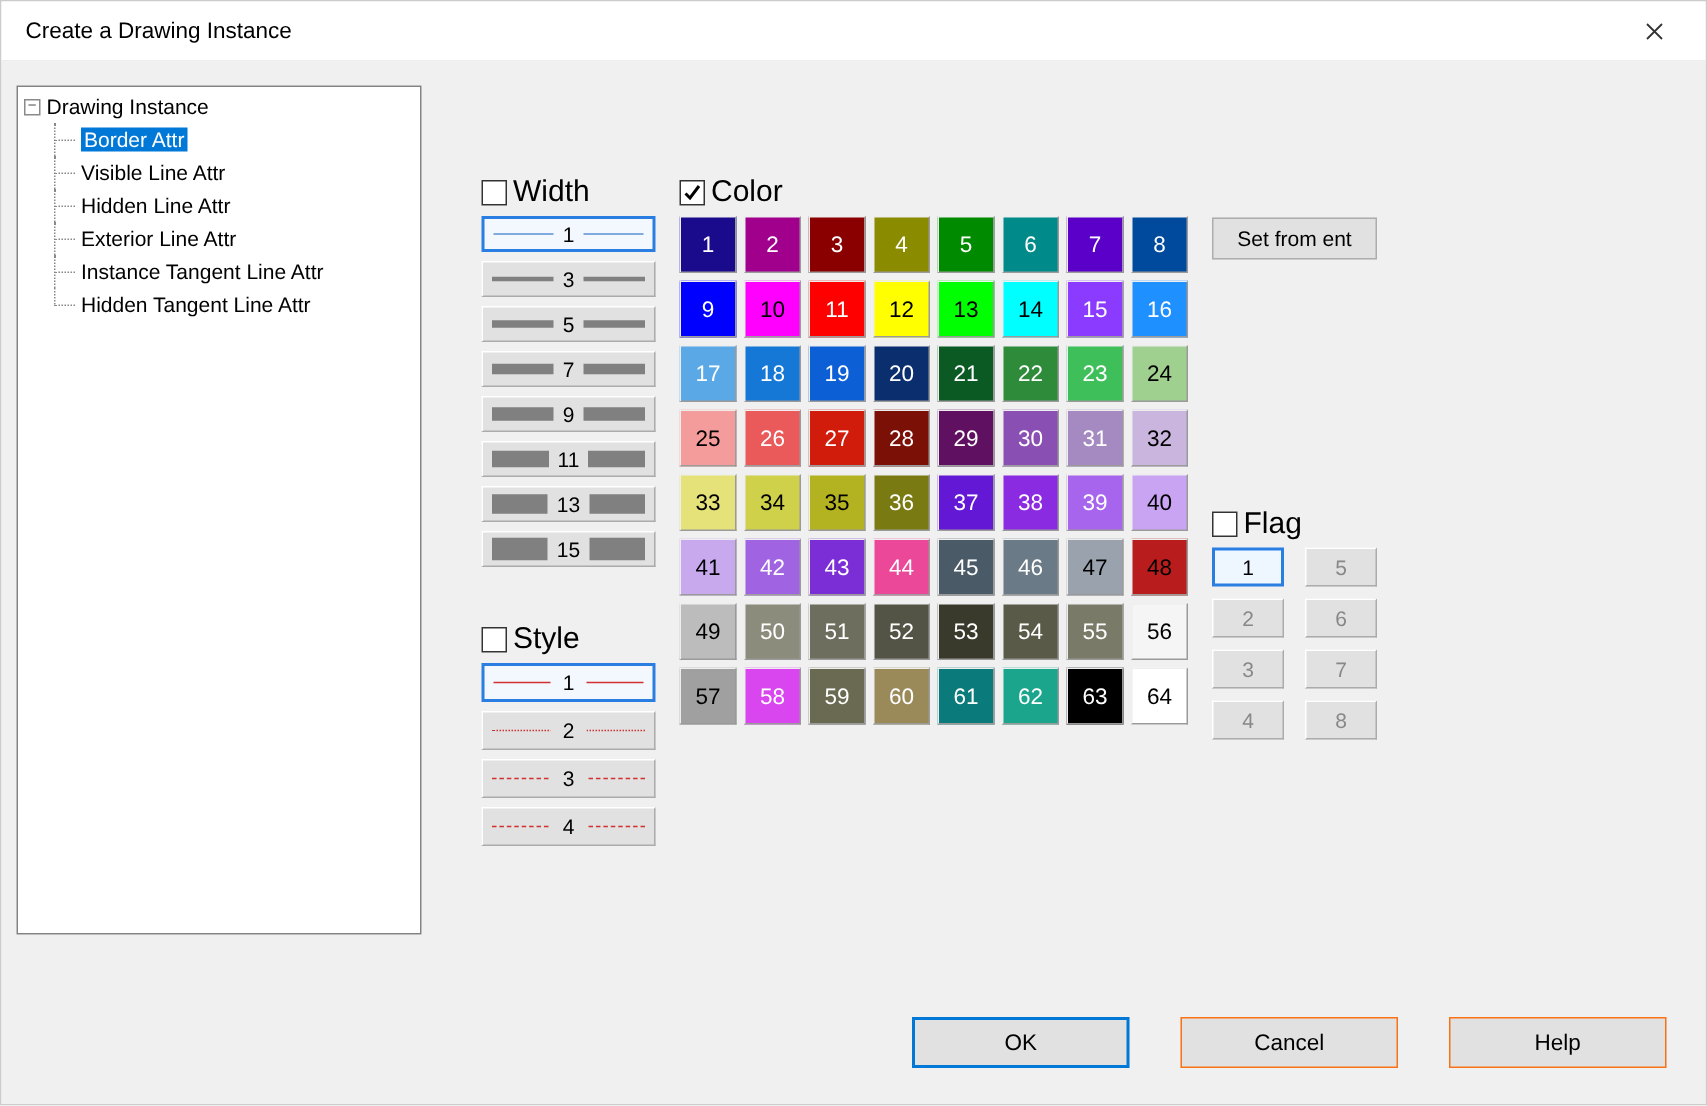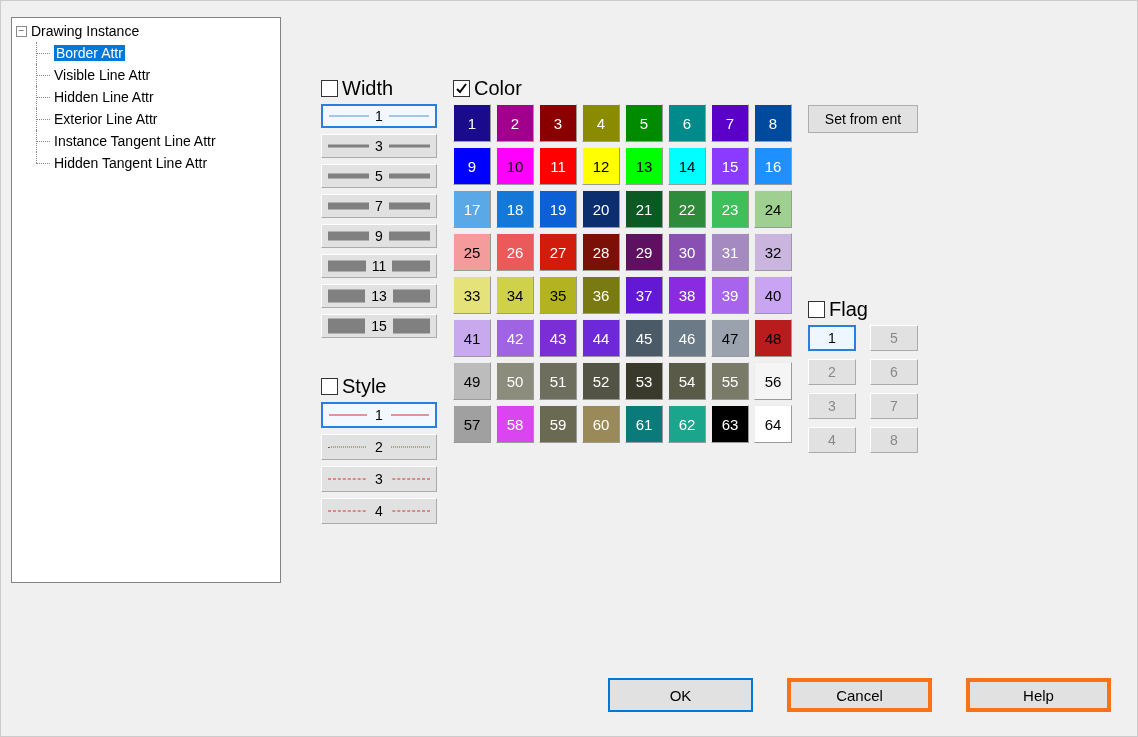--- a/index.html
+++ b/index.html
@@ -230,33 +230,41 @@
 
   
   .btn-row {
     position: absolute;
     right: 26px; bottom: 24px;
     display: flex; gap: 34px;
   }
   .dlg-btn {
     width: 145px; height: 34px;
     background: #e1e1e1;
-    border: 4px solid #f97316;
+    border: 1px solid #f97316;
     display: flex; align-items: center; justify-content: center;
     font-size: 15px;
     cursor: pointer;
   }
   .dlg-btn.default {
     border: 2px solid #0078d7;
   }
 </style>
 </head>
 <body>
 
 <div class="window">
+  <div class="titlebar">
+    <div class="title">Create a Drawing Instance</div>
+    <div class="close-btn">
+      <svg viewBox="0 0 12 12">
+          <path d="M1 1 L11 11 M11 1 L1 11" stroke="#333" stroke-width="1.2" fill="none"></path>
+        </svg>
+    </div>
+  </div>
 
   <div class="client">
 
     <div class="tree-panel">
       <div class="tree-root">
         <span class="tree-toggle">−</span>
         <span class="tree-label">Drawing Instance</span>
       </div>
       <div class="tree-children" id="tree-children">
           <div class="tree-child selected">
@@ -396,21 +404,21 @@
           <div class="color-cell light" style="background: rgb(207, 209, 74);">34</div>
           <div class="color-cell light" style="background: rgb(179, 179, 34);">35</div>
           <div class="color-cell dark" style="background: rgb(122, 122, 18);">36</div>
           <div class="color-cell dark" style="background: rgb(98, 24, 212);">37</div>
           <div class="color-cell dark" style="background: rgb(138, 43, 226);">38</div>
           <div class="color-cell dark" style="background: rgb(167, 100, 236);">39</div>
           <div class="color-cell light" style="background: rgb(200, 164, 242);">40</div>
           <div class="color-cell light" style="background: rgb(201, 169, 238);">41</div>
           <div class="color-cell dark" style="background: rgb(160, 99, 226);">42</div>
           <div class="color-cell dark" style="background: rgb(124, 46, 214);">43</div>
-          <div class="color-cell dark" style="background: #6d28d9;">44</div>
+          <div class="color-cell dark" style="background: #ec4899;">44</div>
           <div class="color-cell dark" style="background: rgb(74, 90, 102);">45</div>
           <div class="color-cell dark" style="background: rgb(106, 122, 134);">46</div>
           <div class="color-cell light" style="background: rgb(154, 162, 174);">47</div>
           <div class="color-cell light" style="background: #b91c1c;">48</div>
           <div class="color-cell light" style="background: rgb(188, 188, 188);">49</div>
           <div class="color-cell dark" style="background: rgb(140, 140, 124);">50</div>
           <div class="color-cell dark" style="background: rgb(110, 110, 94);">51</div>
           <div class="color-cell dark" style="background: rgb(84, 84, 70);">52</div>
           <div class="color-cell dark" style="background: rgb(58, 58, 44);">53</div>
           <div class="color-cell dark" style="background: rgb(90, 90, 72);">54</div>

